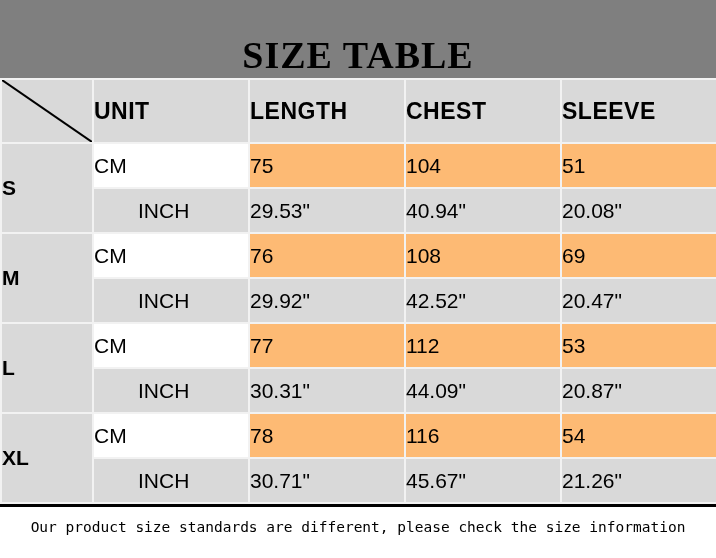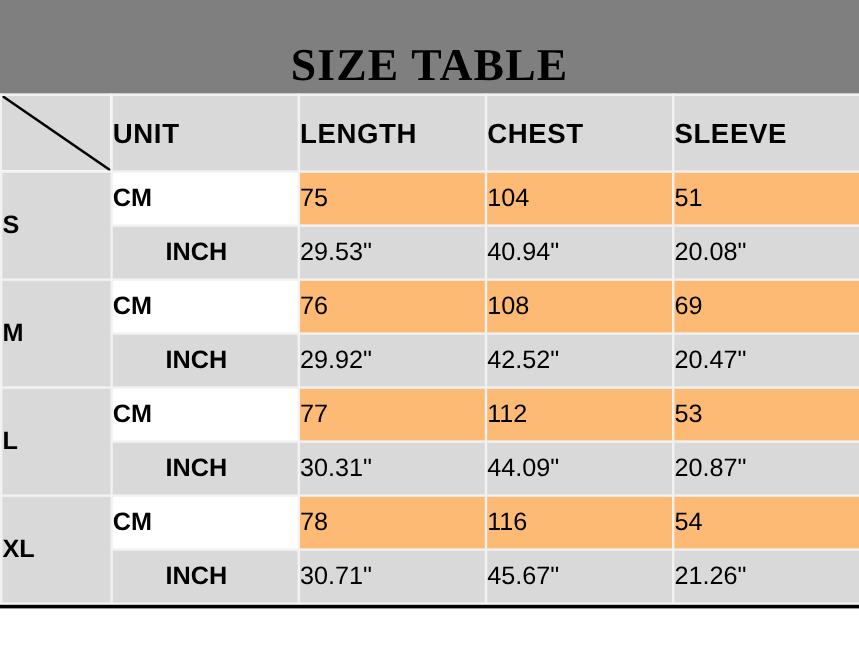--- a/index.html
+++ b/index.html
@@ -82,21 +82,21 @@
   
   td.size-label {
     background: #d9d9d9;
     font-weight: bold;
     font-size: 23px;
   }
 
   
   td.unit-cell {
     background: #ffffff;
-    font-weight: bold;
+    font-weight: normal;
     font-size: 21px;
     height: 43px;
     margin-top: 20px;
   }
   tr.row-inch td.unit-cell {
     background: #d9d9d9;
     padding-left: 44px;
   }
 
   
@@ -203,15 +203,16 @@
       <tr class="row-inch">
         <td class="unit-cell">INCH</td>
         <td class="value-cell">30.71"</td>
         <td class="value-cell">45.67"</td>
         <td class="value-cell">21.26"</td>
       </tr>
     </tbody>
   </table>
 
   <div class="footer-note">
+    <div>Our product size standards are different, please check the size information</div>
   </div>
 
 </div>
 
 </body></html>

